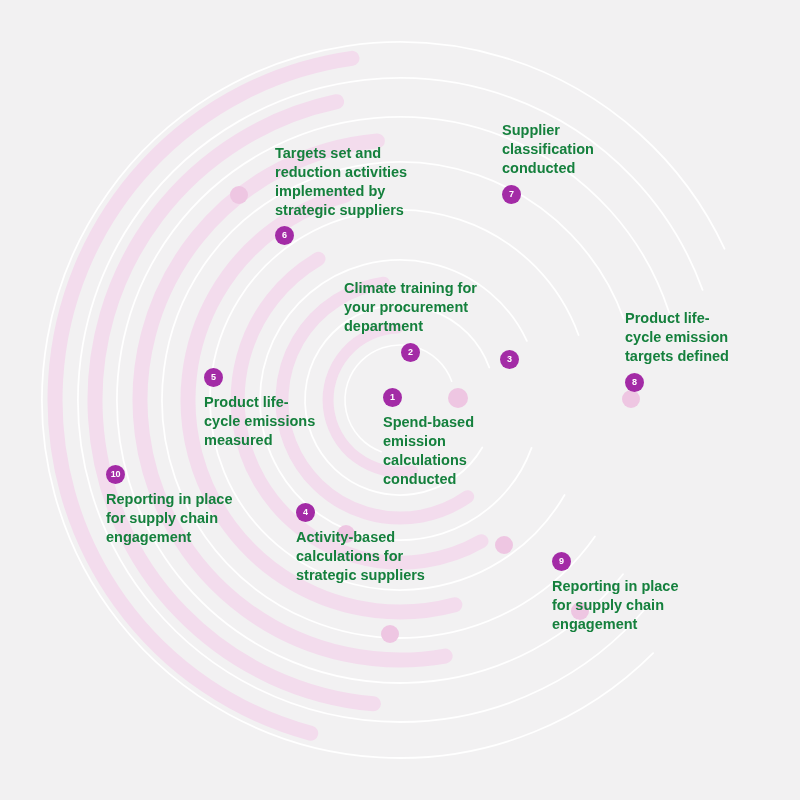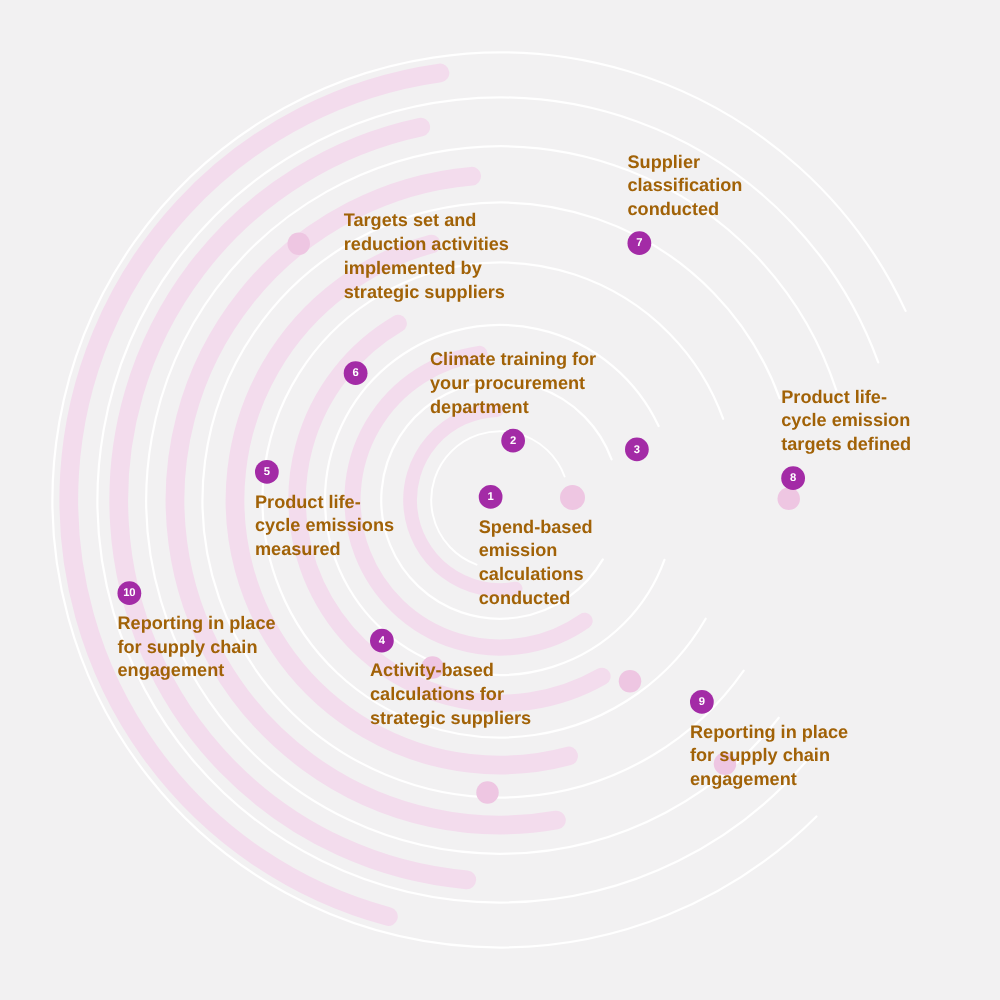--- a/index.html
+++ b/index.html
@@ -17,21 +17,21 @@
   .badge{
     width:19px;height:19px;border-radius:50%;
     background:#a32ba6;
     color:#ffffff;
     font-size:9px;font-weight:700;
     display:flex;align-items:center;justify-content:center;
     line-height:1;
     letter-spacing:-0.2px;
   }
   .label{
-    color:#a16207;
+    color:#15803d;
     font-size:14.5px;
     font-weight:700;
     line-height:1.30;
     white-space:pre-line;
     margin-top:6px;
   }
   .node.above .label{margin-top:0;margin-bottom:7px;}
   .node.above{display:flex;flex-direction:column;align-items:flex-start;}
 </style>
 </head>
@@ -84,21 +84,21 @@
         <div class="label">Activity-based
 calculations for
 strategic suppliers</div>
       </div>
       <div class="node" style="left: 204px; top: 368px;">
         <div class="badge">5</div>
         <div class="label">Product life-
 cycle emissions
 measured</div>
       </div>
-      <div class="node above" style="left: 275px; top: 168px; gap: 39px;">
+      <div class="node above" style="left: 275px; top: 144px;">
         <div class="label">Targets set and
 reduction activities
 implemented by
 strategic suppliers</div>
         <div class="badge">6</div>
       </div>
       <div class="node above" style="left: 502px; top: 121px;">
         <div class="label">Supplier
 classification
 conducted</div>
@@ -109,20 +109,20 @@
 cycle emission
 targets defined</div>
         <div class="badge">8</div>
       </div>
       <div class="node" style="left: 552px; top: 552px;">
         <div class="badge">9</div>
         <div class="label">Reporting in place
 for supply chain
 engagement</div>
       </div>
-      <div class="node" style="left: 94px; top: 465px;">
+      <div class="node" style="left: 106px; top: 465px;">
         <div class="badge">10</div>
         <div class="label">Reporting in place
 for supply chain
 engagement</div>
       </div>
     </div>
 </div>
 
 </body></html>

